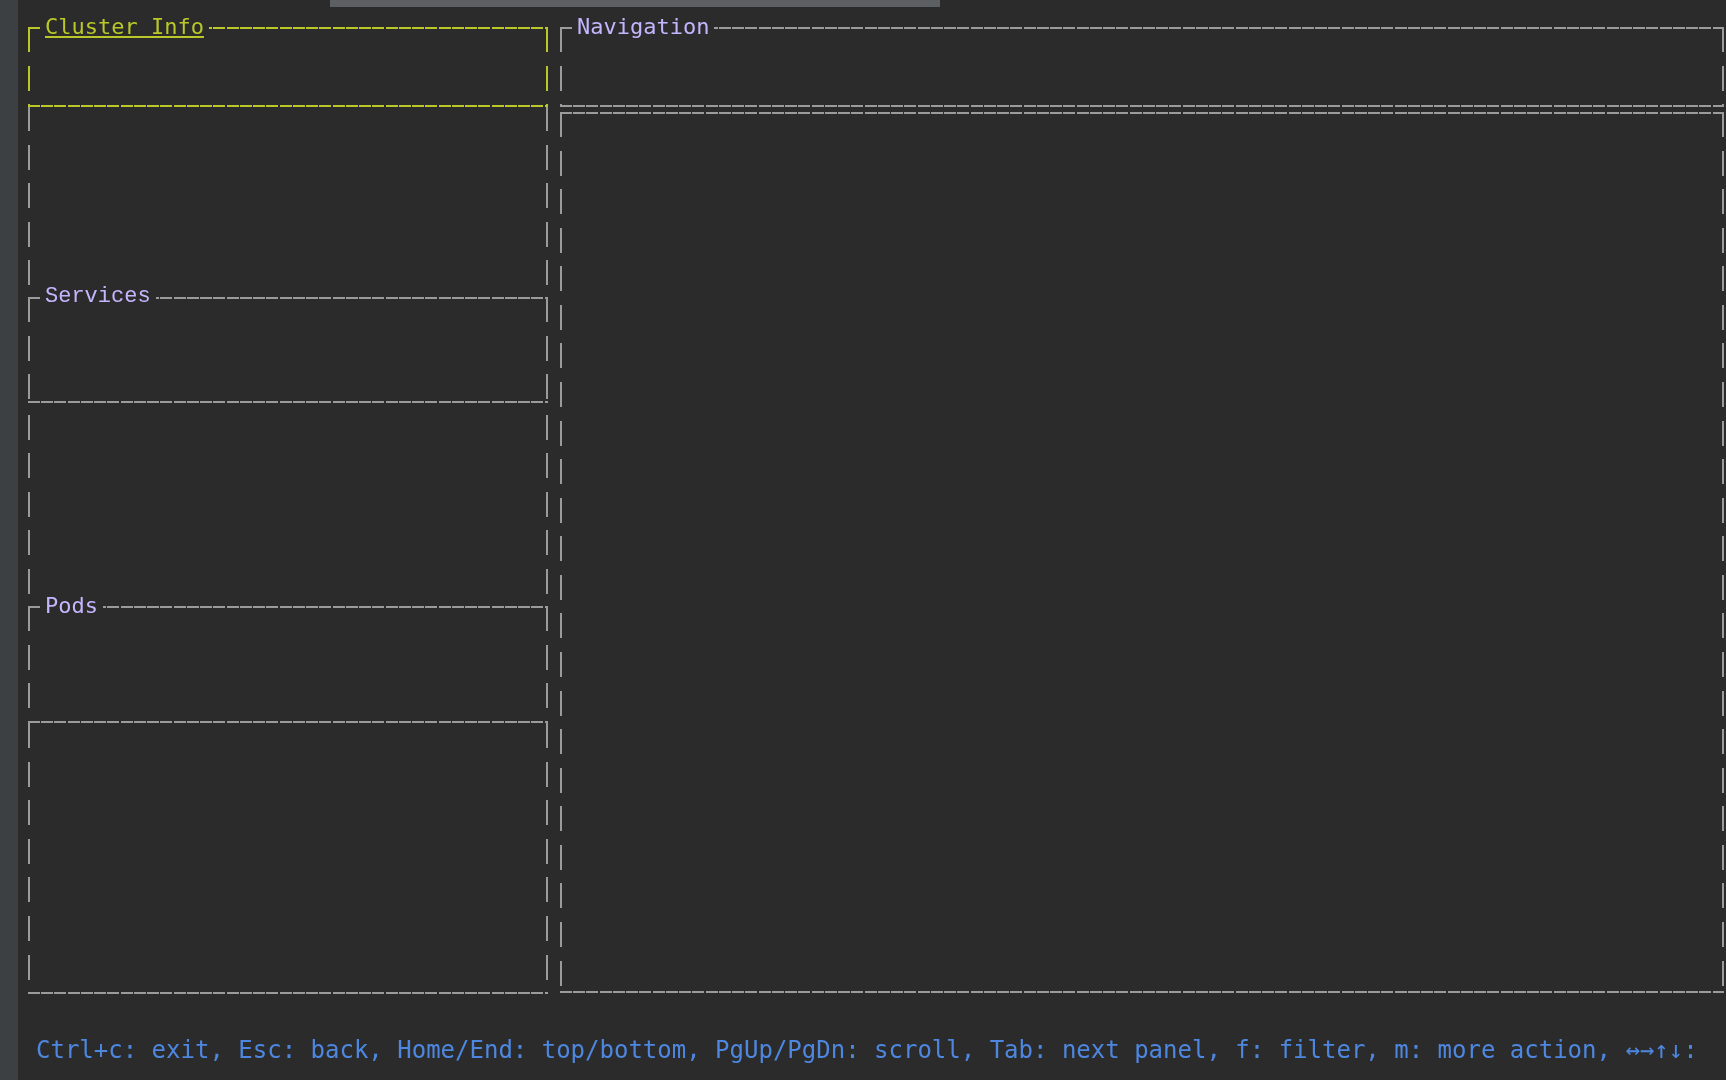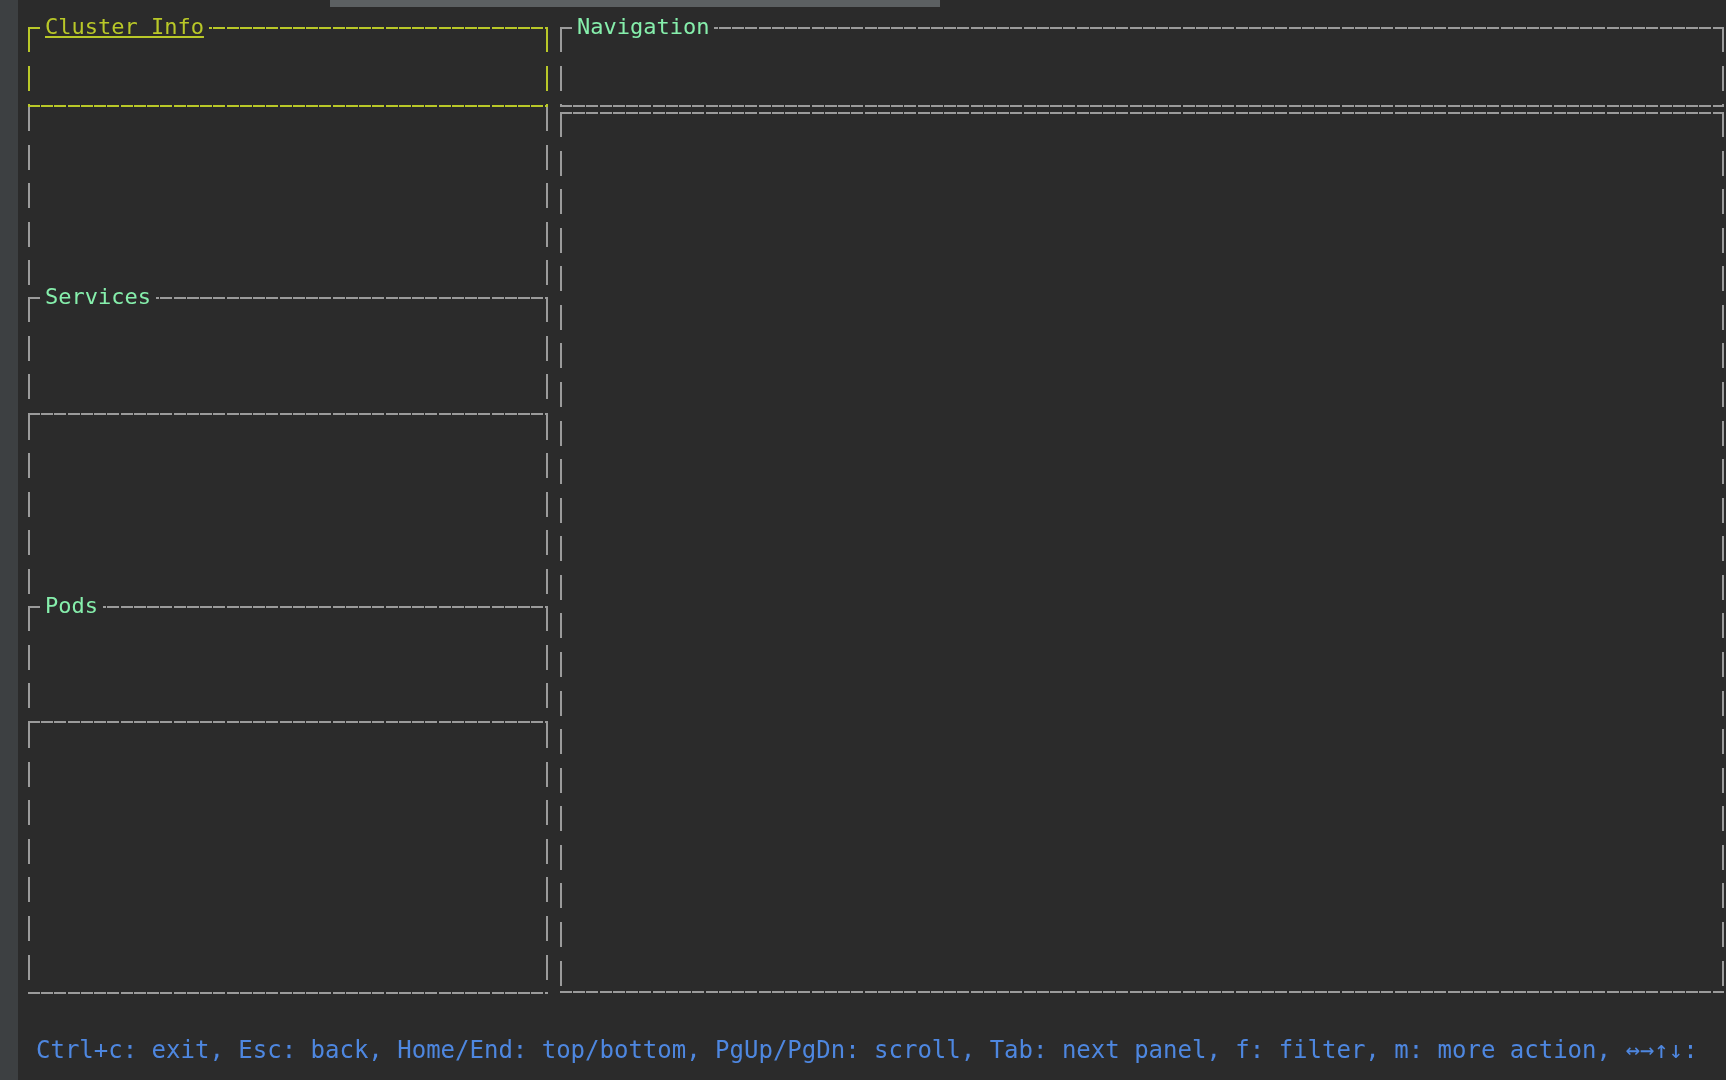--- a/index.html
+++ b/index.html
@@ -23,21 +23,21 @@
   .bb{bottom:0;}
   .bl,.br{position:absolute;top:0;bottom:0;width:2px;
     background:repeating-linear-gradient(180deg, var(--bc) 0px, var(--bc) 25px, rgba(0,0,0,0) 25px, rgba(0,0,0,0) 38.57px);}
   .bl{left:0;}
   .br{right:0;}
   .ftitle{position:absolute;top:-13px;left:12px;background:#2b2b2b;
     padding:0 5px;line-height:26px;font-size:22px;white-space:pre;}
 
   .trow{position:absolute;left:0;right:2px;height:39px;line-height:39px;white-space:pre;overflow:hidden;}
   .y{color:#b9c828;text-decoration:underline;}
-  .dim{color:#86efac;}
+  .dim{color:#c4b5fd;}
   .helpbar{left:36px;top:1030px;width:1726px;height:40px;line-height:40px;
     font-size:24px;color:#4e87e0;white-space:pre;overflow:hidden;}
 </style>
 </head>
 <body>
 
 <div class="abs gutter"></div>
 <div class="abs topstrip"></div>
 
 <div class="conn" style="left:28px;top:106px;width:520px;height:888px;--bc:#9b9b9b;">
@@ -91,21 +91,21 @@
   </div>
   <div class="trow" style="top:86px;">
     
     
     
     
     
   </div>
 </div>
 
-<div class="frame" style="left:28px;top:297px;width:520px;height:118px;--bc:#9b9b9b;">
+<div class="frame" style="left:28px;top:297px;width:520px;height:106px;font-family:Liberation Mono, monospace;--bc:#9b9b9b;">
   <div class="bt"></div>
   <div class="bb"></div>
   <div class="bl"></div>
   <div class="br"></div>
   <div class="ftitle dim">Services</div>
   <div class="trow" style="top:20px;">
     
     
   </div>
   <div class="trow" style="top:58px;">

